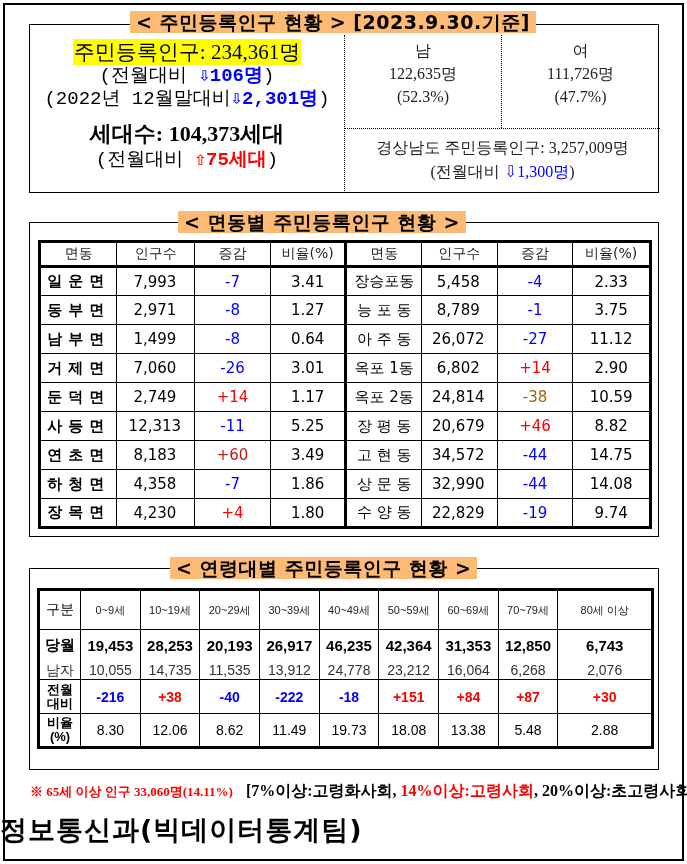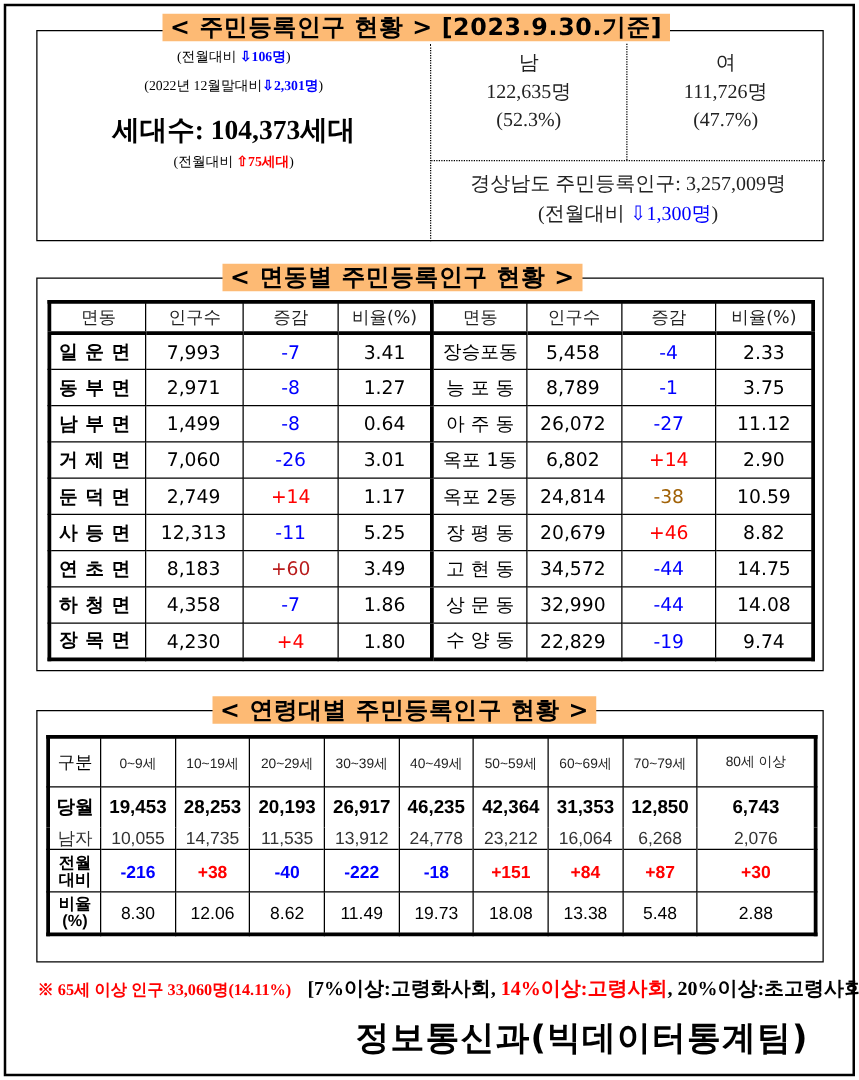--- a/index.html
+++ b/index.html
@@ -10,21 +10,21 @@
   
   .sec-box { position: absolute; border: 1px solid #000; }
   .sec-title { position: absolute; background: #fdba74; font-family: "DejaVu Sans", "Liberation Sans", sans-serif; font-weight: bold; font-size: 19px; white-space: nowrap; padding: 0 6px; line-height: 22px; letter-spacing: 0.5px; }
 
   
   #top-box { left: 29px; top: 24px; width: 630px; height: 169px; }
   #top-title { left: 130px; top: 11px; }
   .top-left { position: absolute; left: 0; top: 10px; width: 314px; height: 158px; text-align: center; }
   .top-right { position: absolute; left: 314px; top: 10px; width: 315px; height: 158px; border-left: 1px dotted #000; }
   .hl { background: #ffff00; font-size: 21px; line-height: 26px; display: inline-block; padding: 0 1px; margin-top: 4px; font-family: "Liberation Serif", "DejaVu Serif", serif; }
-  .sub { font-size: 11px; line-height: 23px; font-family: Liberation Serif, serif; }
+  .sub { font-size: 19px; line-height: 23px; font-family: Liberation Mono, monospace; }
   .blue { color: #0000ff; }
   .red { color: #ff0000; }
   .bold { font-weight: bold; }
   .house { font-size: 22px; font-weight: bold; line-height: 30px; margin-top: 8px; font-family: "Liberation Serif", "DejaVu Serif", serif; }
   .gender { position: absolute; top: 0; width: 157px; height: 93px; text-align: center; font-size: 16px; line-height: 23px; font-family: "Liberation Serif", "DejaVu Serif", serif; color: #222; padding-top: 4px; }
   #g-male { left: 0; border-right: 1px dotted #000; }
   #g-female { left: 157px; }
   .gyeongnam { position: absolute; left: 0; top: 93px; width: 315px; height: 65px; border-top: 1px dotted #000; text-align: center; font-size: 16px; line-height: 24px; padding-top: 7px; font-family: "Liberation Serif", "DejaVu Serif", serif; color: #222; }
 
   
@@ -51,29 +51,30 @@
   #age-table tr.total td.rowh { font-weight: bold; }
   #age-table tr.mf td { height: 18px; font-size: 14px; color: #333; border-top: none; border-bottom: none; line-height: 17px; }
   #age-table tr.mf2 td { border-bottom: 1px solid #000; padding-bottom: 2px; }
   #age-table tr.change td { height: 34px; font-size: 14px; font-weight: bold; }
   #age-table tr.change td.rowh, #age-table tr.ratio td.rowh { font-weight: bold; font-size: 13px; line-height: 14px; }
   #age-table tr.ratio td { height: 34px; font-size: 14px; }
 
   .footnote { position: absolute; left: 30px; top: 781px; font-size: 12px; font-family: "Liberation Serif", "DejaVu Serif", serif; white-space: nowrap; }
   .footnote .red-note { color: #ff0000; font-weight: bold; font-size: 13px; }
   .footnote .legend { font-size: 16px; margin-left: 10px; font-weight: bold; }
-  .dept { position: absolute; left: 0; width: 635px; top: 812px; text-align: right; font-family: "DejaVu Sans", "Liberation Sans", sans-serif; font-weight: bold; font-size: 27px; letter-spacing: 1px; margin-left: 12px; }
+  .dept { position: absolute; left: 0; width: 635px; top: 812px; text-align: left; font-family: "DejaVu Sans", "Liberation Sans", sans-serif; font-weight: bold; font-size: 27px; letter-spacing: 1px; }
 </style>
 </head>
 <body>
 
 <div class="frame"></div>
 
 <div class="sec-box" id="top-box">
   <div class="top-left">
+    <div><span class="hl">주민등록인구: 234,361명</span></div>
     <div class="sub"><span>(전월대비 </span><span class="blue bold">⇩106명</span><span>)</span></div>
     <div class="sub"><span>(2022년 12월말대비</span><span class="blue bold">⇩2,301명</span><span>)</span></div>
     <div class="house">세대수: 104,373세대</div>
     <div class="sub"><span>(전월대비 </span><span class="red bold">⇧75세대</span><span>)</span></div>
   </div>
   <div class="top-right">
     <div class="gender" id="g-male">
       <div>남</div>
       <div>122,635명</div>
       <div>(52.3%)</div>

